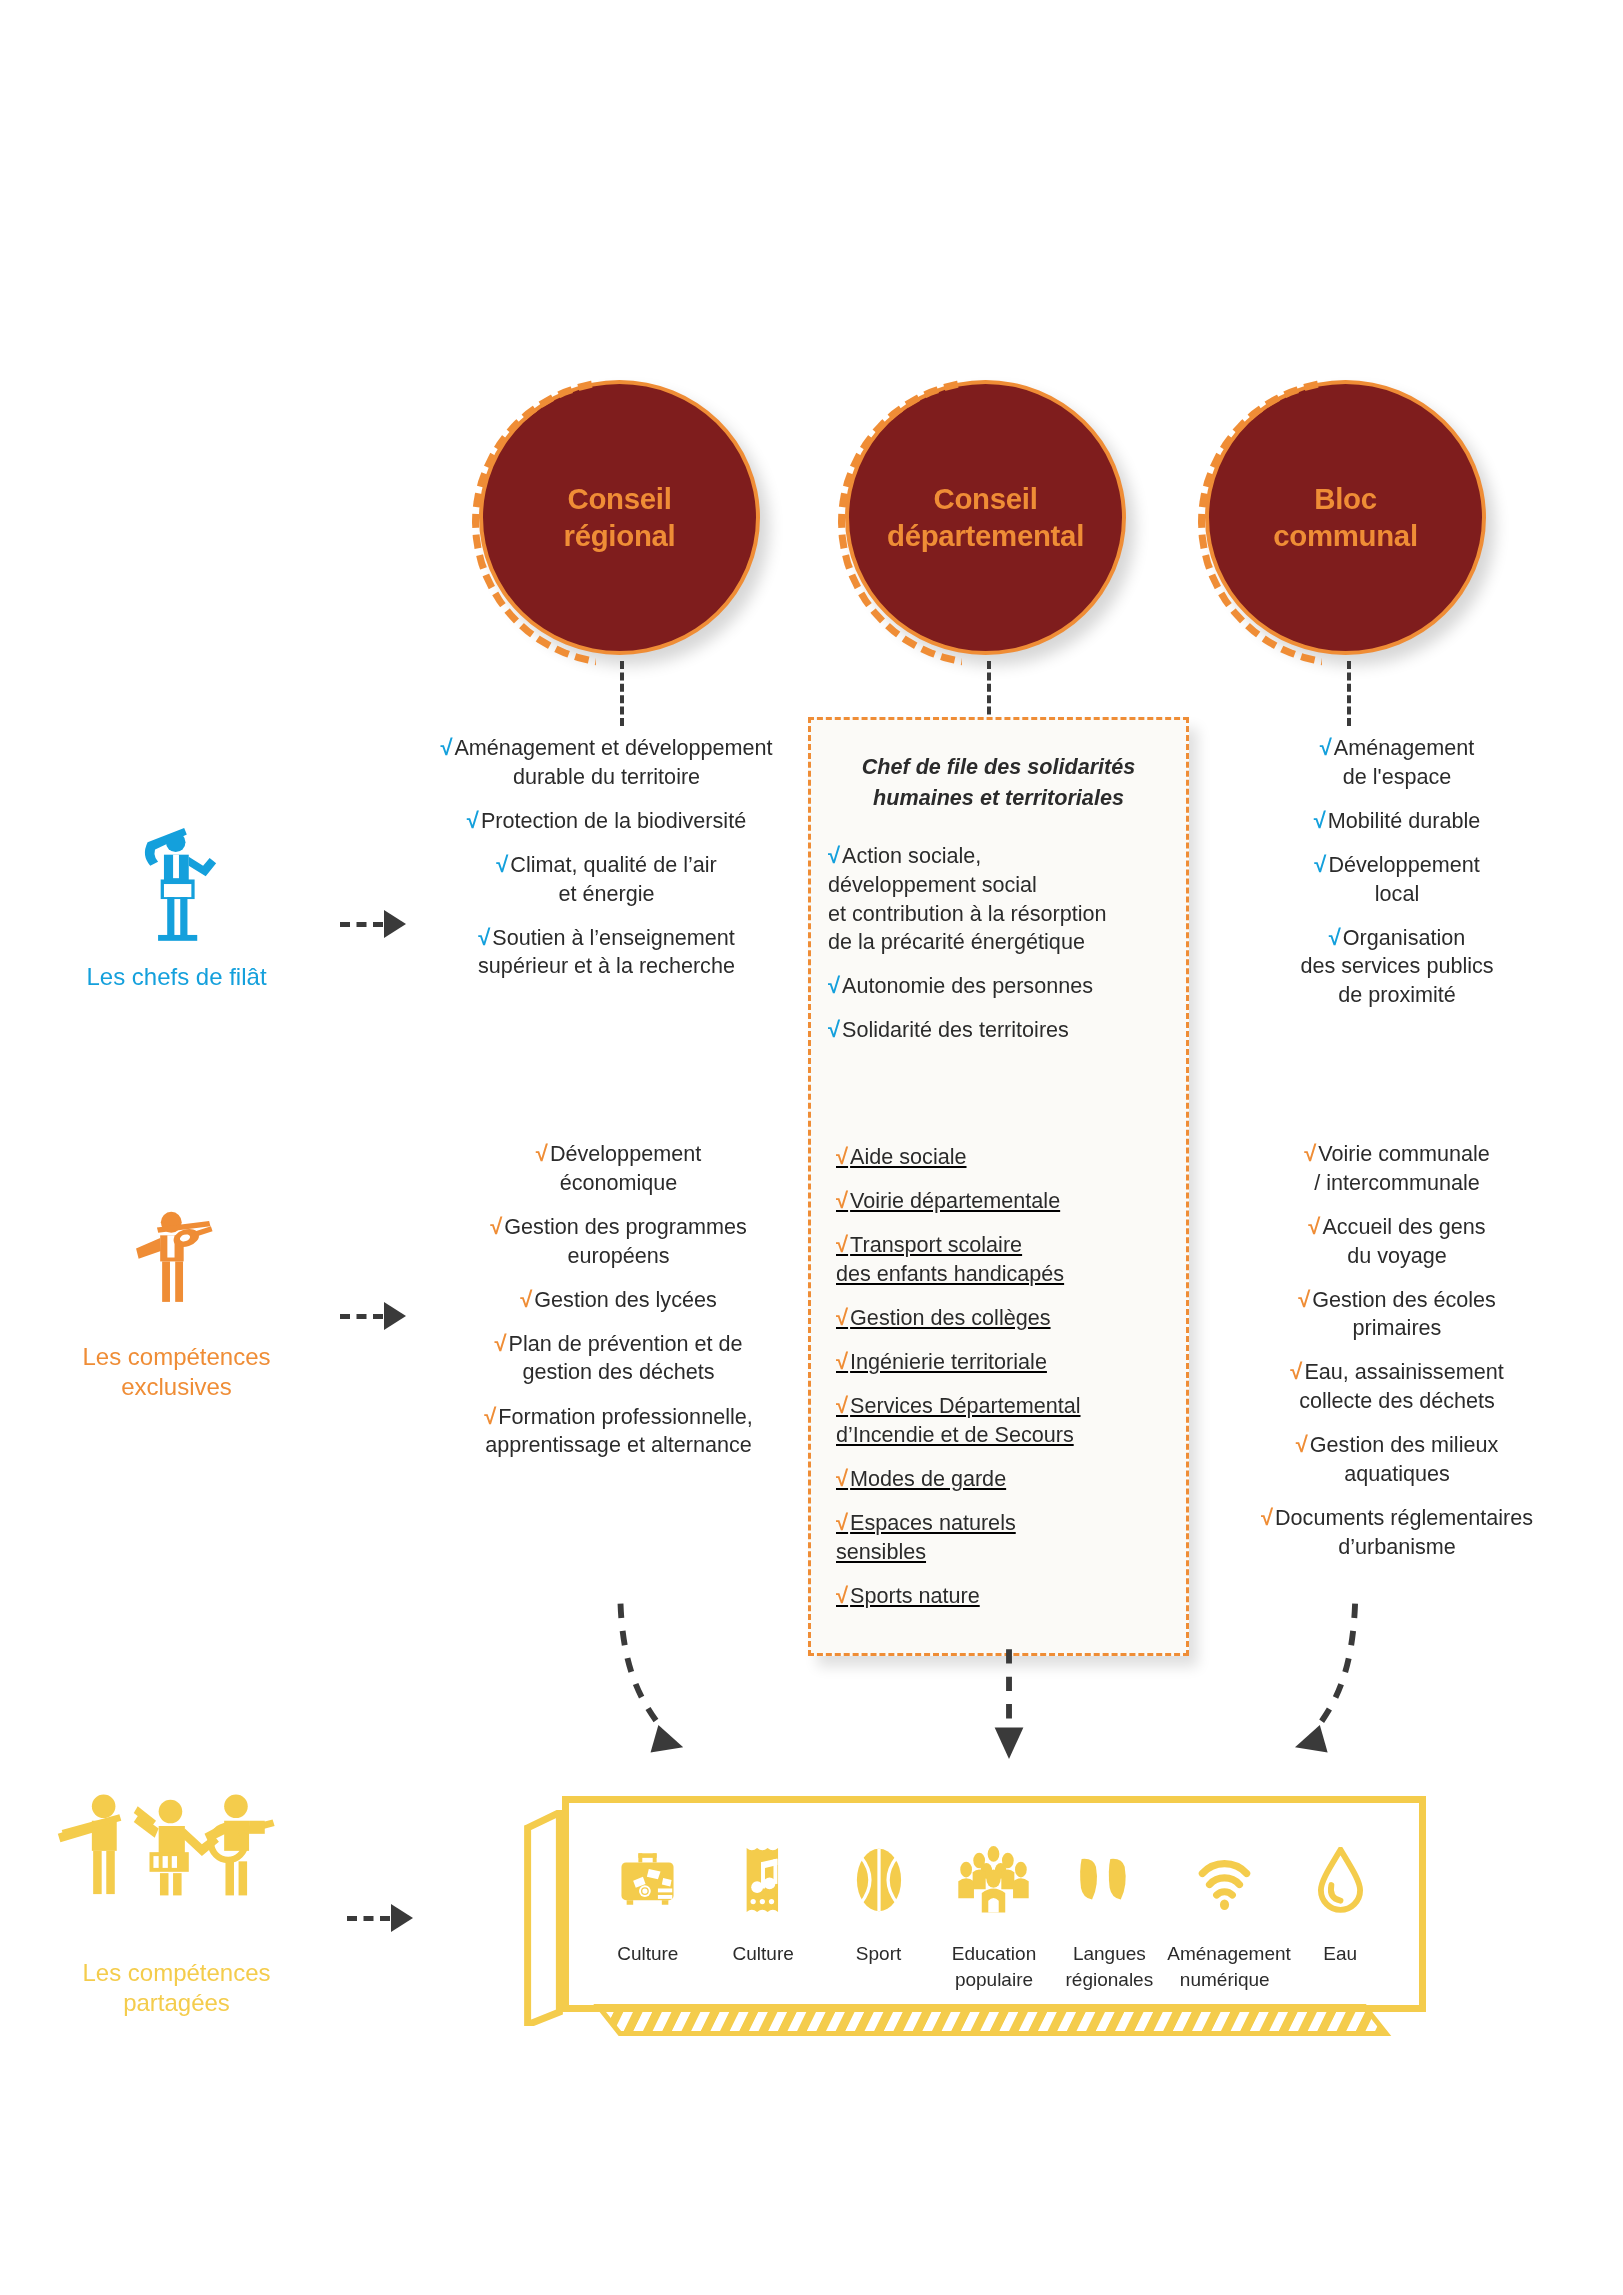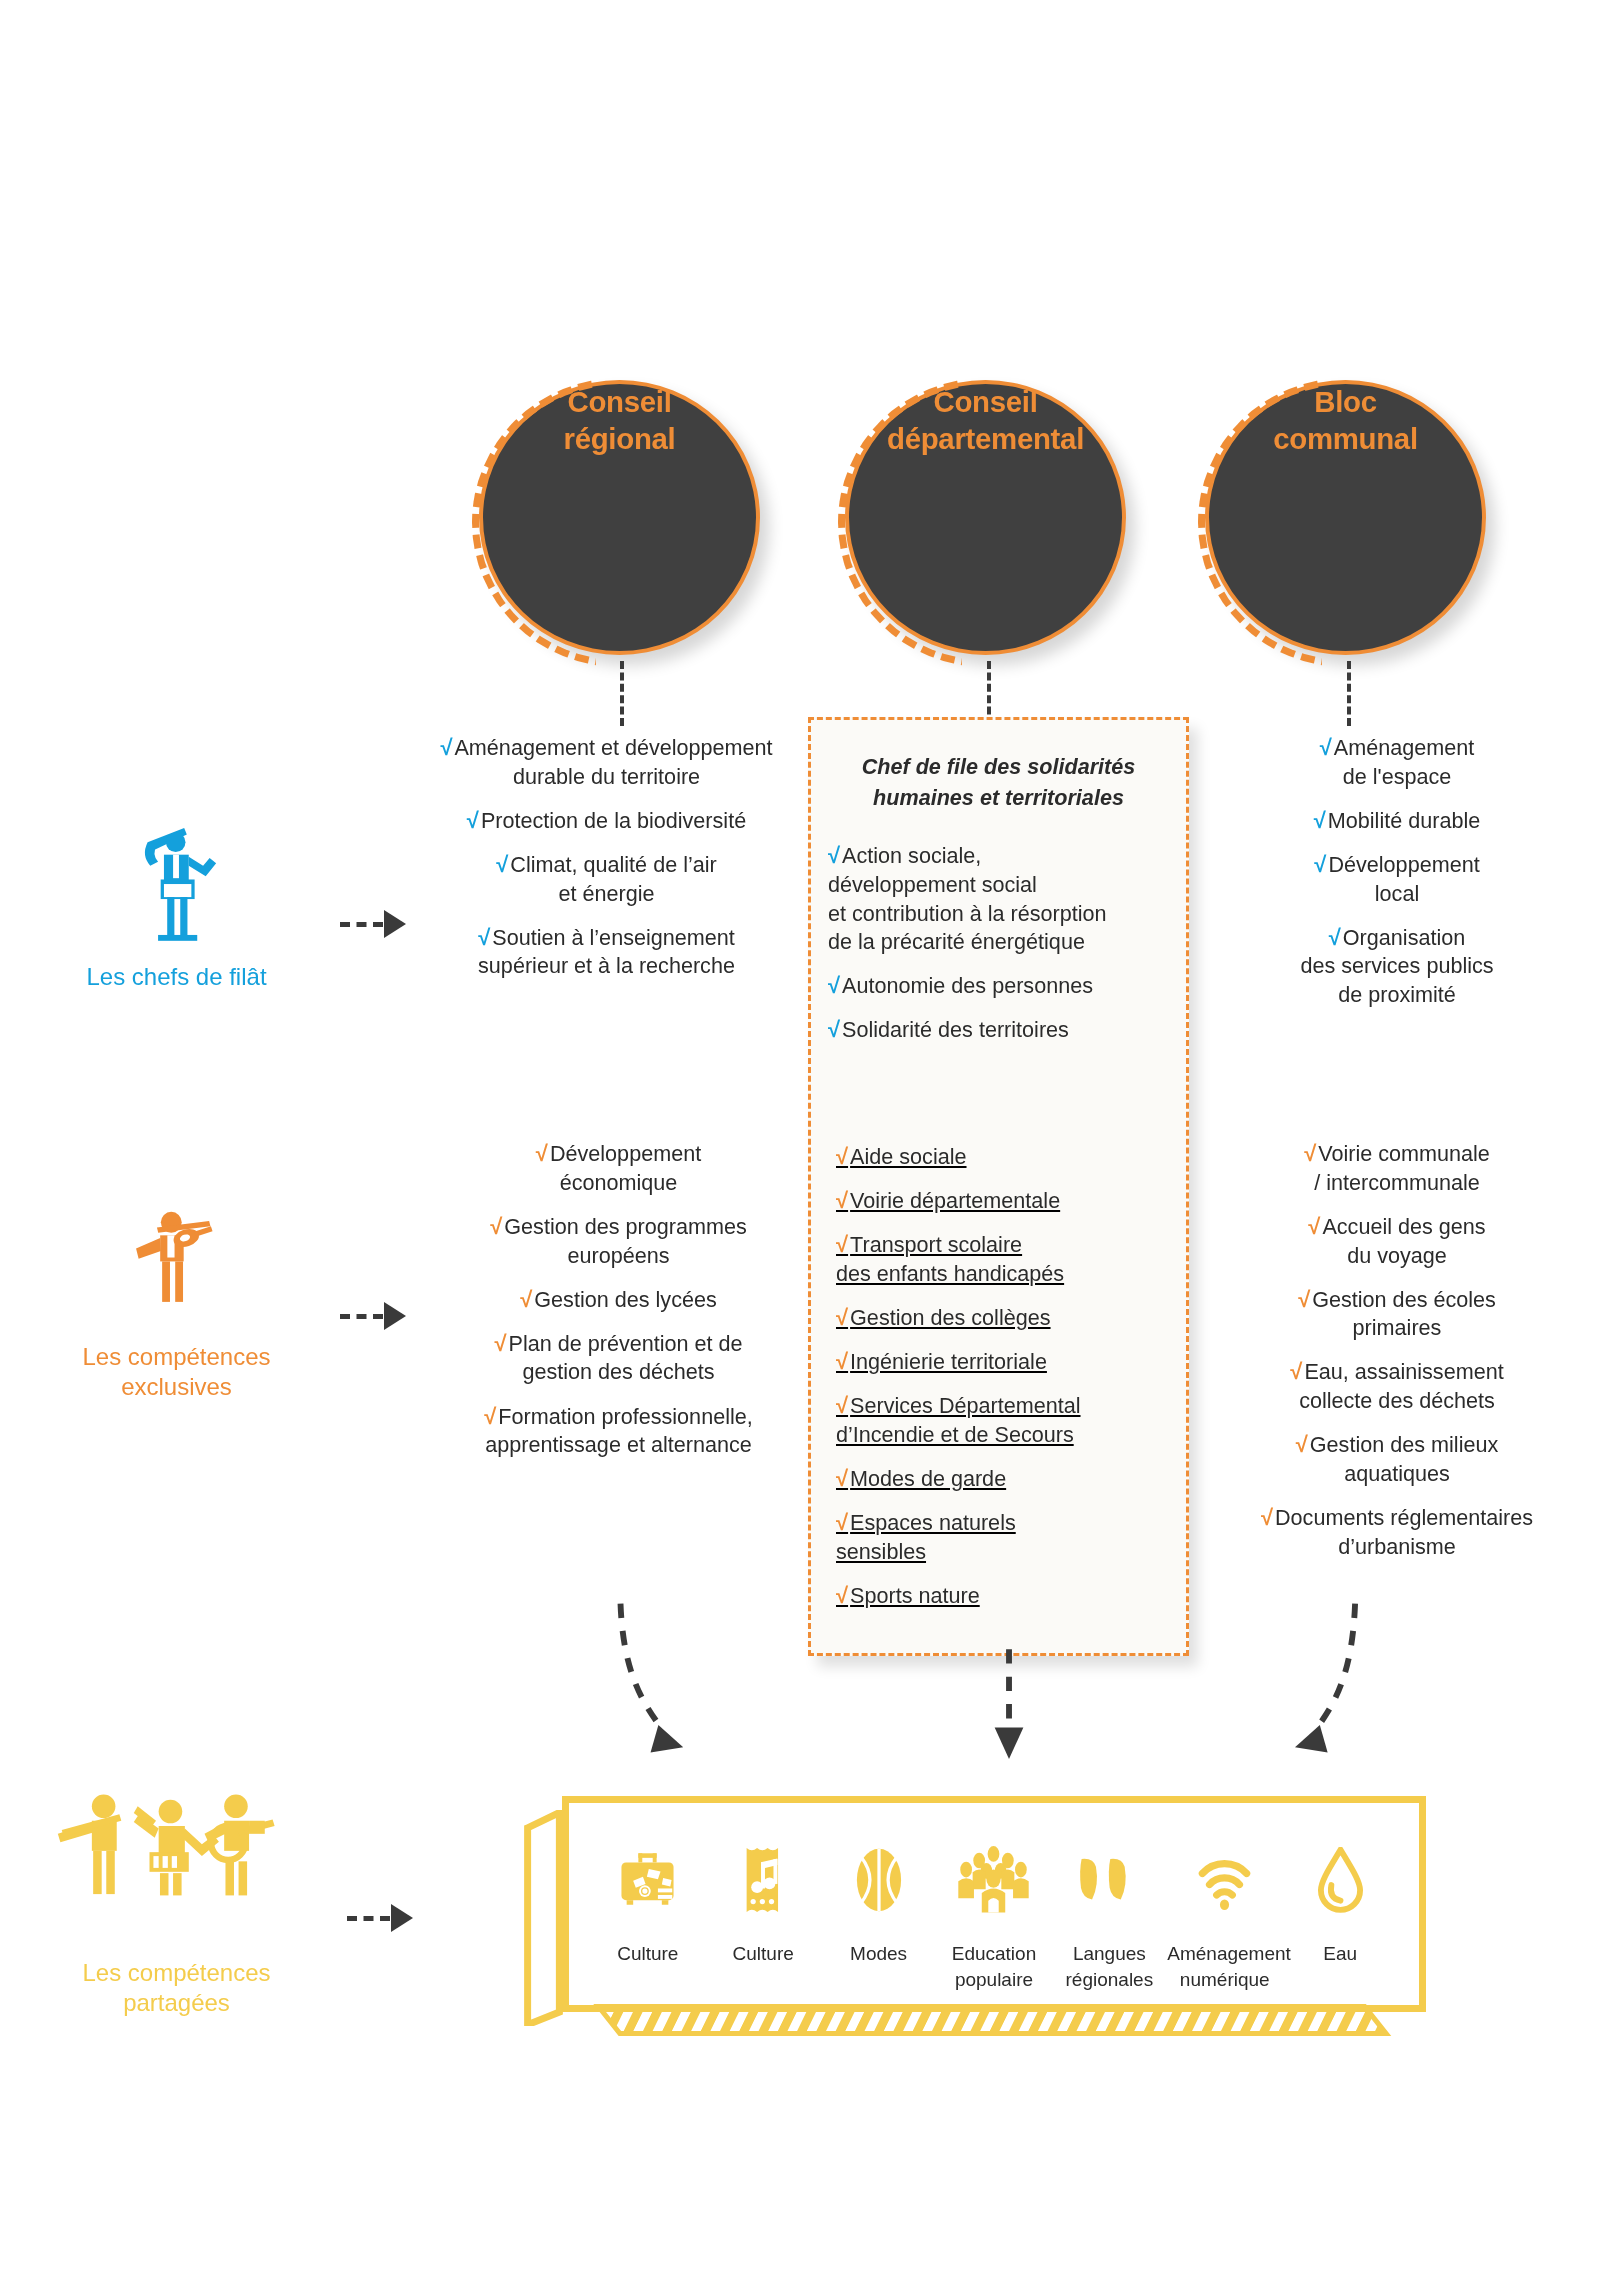--- a/index.html
+++ b/index.html
@@ -9,22 +9,22 @@
     font-family: "Liberation Sans", sans-serif;
   }
   #root { position: relative; width: 1623px; height: 2295px; overflow: hidden; }
 
   
   .circle-row { position: absolute; top: 380px; left: 0; width: 1623px; height: 281px; }
   .circle {
     position: absolute; width: 281px; height: 275px;
     border-radius: 50%;
     border: 4.6px solid #EF8D36;
-    background: #404040;
-    display: flex; justify-content: center;
+    background: #7f1d1d;
+    display: flex; align-items: center; justify-content: center;
     box-shadow: 9.2px 10.5px 14.4px rgba(0,0,0,0.16);
   }
   .circle::before {
     content: ""; position: absolute;
     left: -11px; top: -6.5px; width: 281px; height: 275px;
     border-radius: 50%;
     border: 7.2px dashed #EF8D36;
     clip-path: polygon(0 0, 42% 0, 42% 100%, 0 100%);
     opacity: 1;
   }
@@ -384,21 +384,21 @@
               <g>
             <ellipse cx="40" cy="52" rx="34" ry="48" fill="#F4CC4C"></ellipse>
             <g fill="none" stroke="#ffffff" stroke-width="5">
               <path d="M40 4 L40 100"></path>
               <path d="M12 16 Q40 52 12 88"></path>
               <path d="M68 16 Q40 52 68 88"></path>
             </g>
           </g>
             </svg>
         </div>
-        <div class="icon-label">Modes</div>
+        <div class="icon-label">Sport</div>
       </div>
 
       <div class="icon-cell">
         <div class="icon-glyph">
           <svg width="73" height="68" viewBox="0 0 112 104" aria-hidden="true">
               <g fill="#F4CC4C">
             <ellipse cx="56" cy="12" rx="9" ry="12"></ellipse>
             <ellipse cx="34" cy="22" rx="9" ry="12"></ellipse>
                 <ellipse cx="78" cy="22" rx="9" ry="12"></ellipse>
             <ellipse cx="14" cy="36" rx="9" ry="12"></ellipse>

